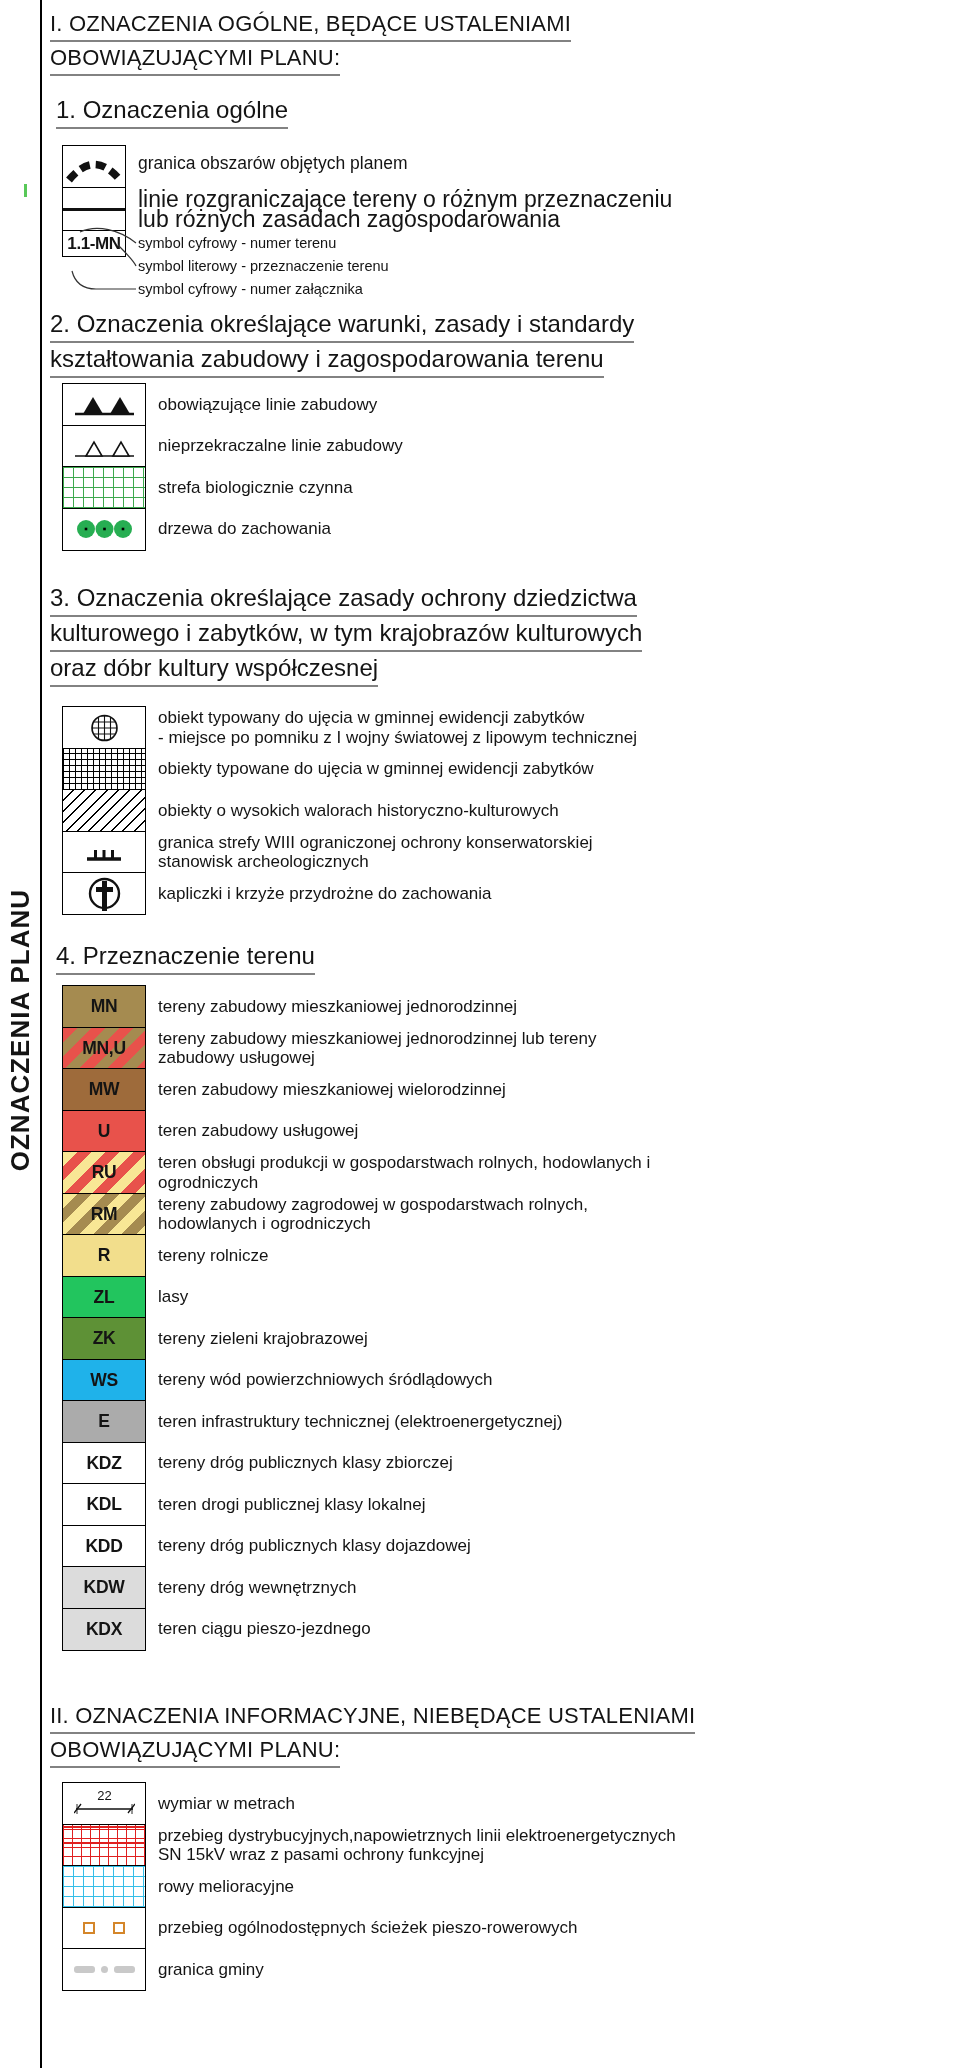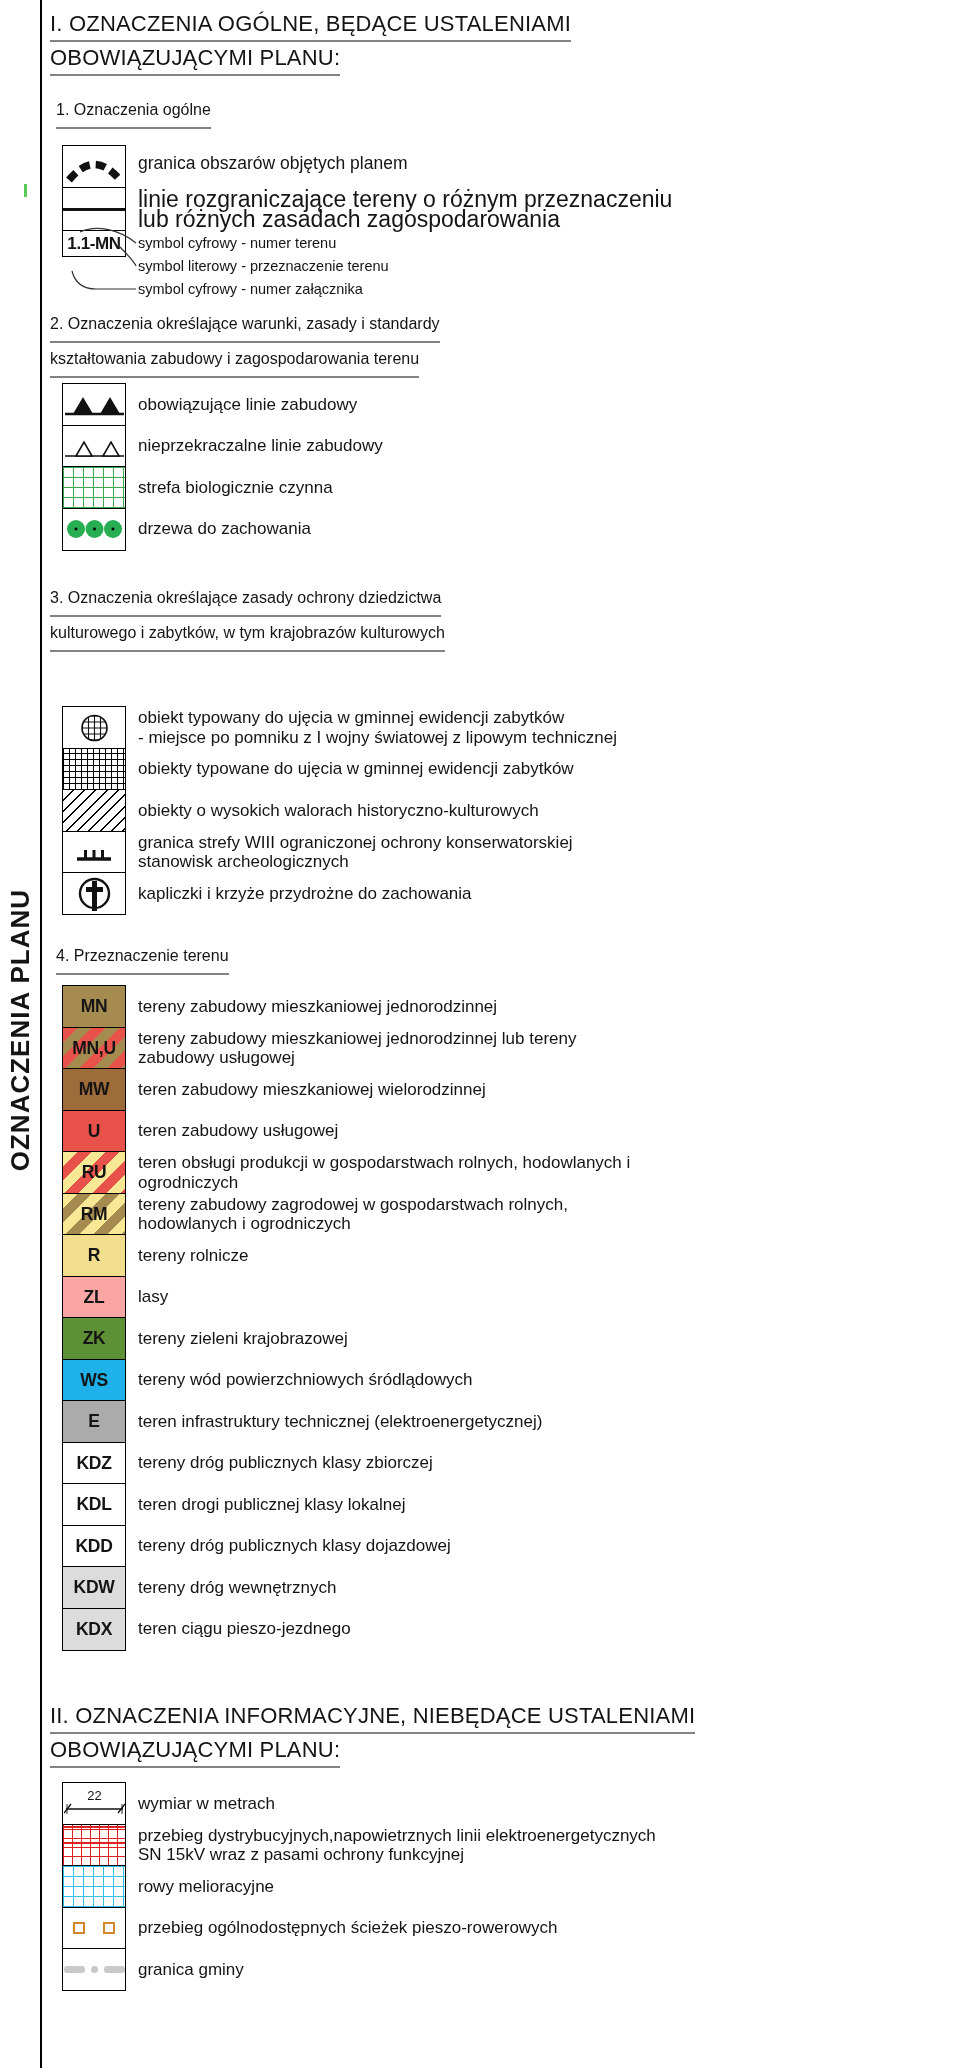--- a/index.html
+++ b/index.html
@@ -9,41 +9,41 @@
   .sidebar-line{position:absolute;left:40px;top:0;width:2px;height:2068px;background:#000;}
   .side-label{position:absolute;left:0;top:880px;width:40px;height:300px;
               display:flex;align-items:center;justify-content:center;}
   .side-label span{writing-mode:vertical-rl;transform:rotate(180deg);
               font-size:26px;font-weight:bold;letter-spacing:1px;white-space:nowrap;}
   .green-tick{position:absolute;left:24px;top:184px;width:3px;height:13px;background:#58c858;}
   
   .content{position:absolute;left:42px;top:0;width:917px;height:2068px;}
   .abs{position:absolute;}
   .h1{font-size:22px;line-height:31px;letter-spacing:.2px;}
-  .h2{font-size:16px;line-height:32px;}
+  .h2{font-size:24px;line-height:32px;}
   .ul{display:inline-block;border-bottom:2px solid #828282;padding-bottom:1px;}
   
   .row{display:flex;align-items:center;}
   .row:not(:first-child){margin-top:-1.5px;}
-  .sym{flex:0 0 auto;width:64px;height:43px;border:1.5px solid #000;box-sizing:border-box;
+  .sym{flex:0 0 auto;width:84px;height:43px;border:1.5px solid #000;box-sizing:border-box;
        background:#fff;position:relative;overflow:hidden;
        display:flex;align-items:center;justify-content:center;}
   .lbl{margin-left:12px;font-size:17px;line-height:19.5px;}
   .lline{display:block;white-space:nowrap;}
   .code span{font-weight:bold;font-size:17.5px;letter-spacing:-.3px;}
   .note{position:absolute;font-size:14.5px;line-height:16px;white-space:nowrap;}
   
   .fill-mn{background:#a58b50;}
   .fill-mnu{background:repeating-linear-gradient(135deg,#e8524b 0 10px,#a58b50 10px 20px);}
   .fill-mw{background:#9e6b3b;text-align:right;}
   .fill-u{background:#e8524b;}
   .fill-ru{background:repeating-linear-gradient(135deg,#f8e795 0 10px,#e8524b 10px 20px);}
   .fill-rm{background:repeating-linear-gradient(135deg,#f8e795 0 10px,#a58b50 10px 20px);}
   .fill-r{background:#f2de8c;}
-  .fill-zl{background:#fca5a5;align-items:center;}
+  .fill-zl{background:#22c55e;align-items:center;}
   .fill-zk{background:#5e9136;}
   .fill-ws{background:#1fb2ea;}
   .fill-e{background:#ababab;}
   .fill-white{background:#ffffff;}
   .fill-ltgray{background:#dcdcdc;}
   
   .bio-grid{background-image:
       repeating-linear-gradient(0deg,#3da94e 0 1.3px,transparent 1.3px 10px),
       repeating-linear-gradient(90deg,#3da94e 0 1.3px,transparent 1.3px 10px);}
   .dense-grid{background-image:
@@ -170,20 +170,21 @@
               <rect x="47.7" y="18.7" width="2.6" height="2.6" fill="#000"></rect>
           </svg>
         </div>
         <div class="lbl">drzewa do zachowania</div>
       </div>
     </div>
 
     <div class="abs h2" style="left:8px;top:582px;">
       <div><span class="ul">3. Oznaczenia określające zasady ochrony dziedzictwa</span></div>
       <div><span class="ul">kulturowego i zabytków, w tym krajobrazów kulturowych</span></div>
+      <div><span class="ul">oraz dóbr kultury współczesnej</span></div>
     </div>
 
     <div class="abs" style="left:20px;top:706px;">
       <div class="row">
         <div class="sym">
           <svg width="61" height="40" viewBox="0 0 61 40">
             <defs>
                 <clipPath id="cg">
                   <circle cx="30.5" cy="20" r="12.5"></circle>
                 </clipPath>

